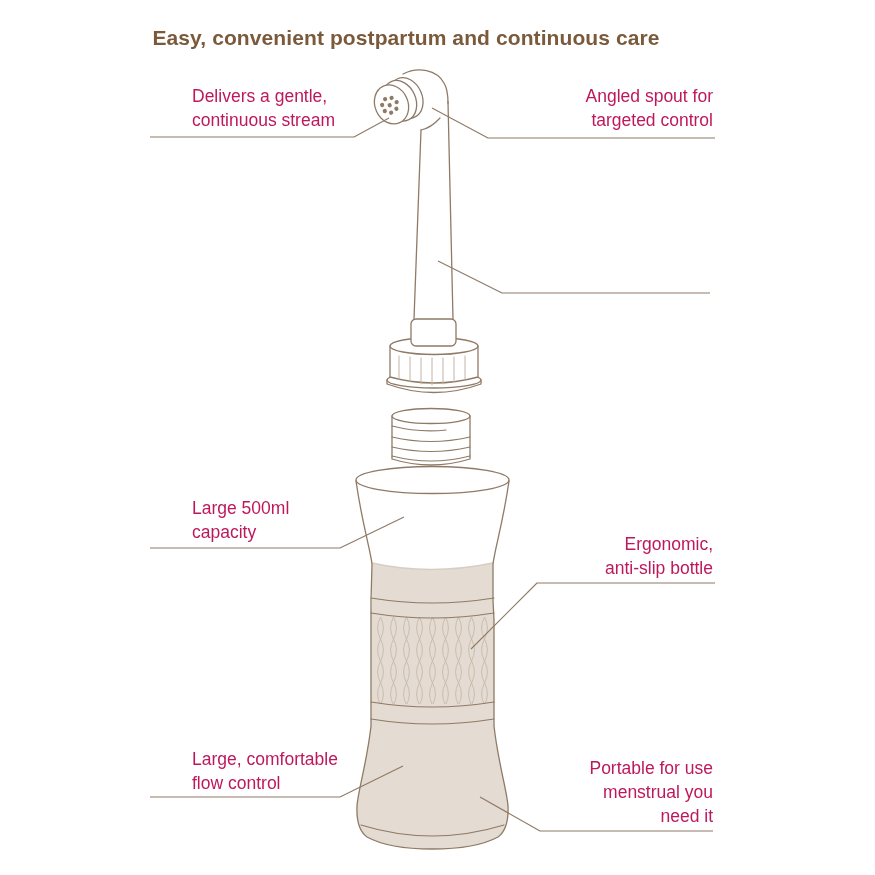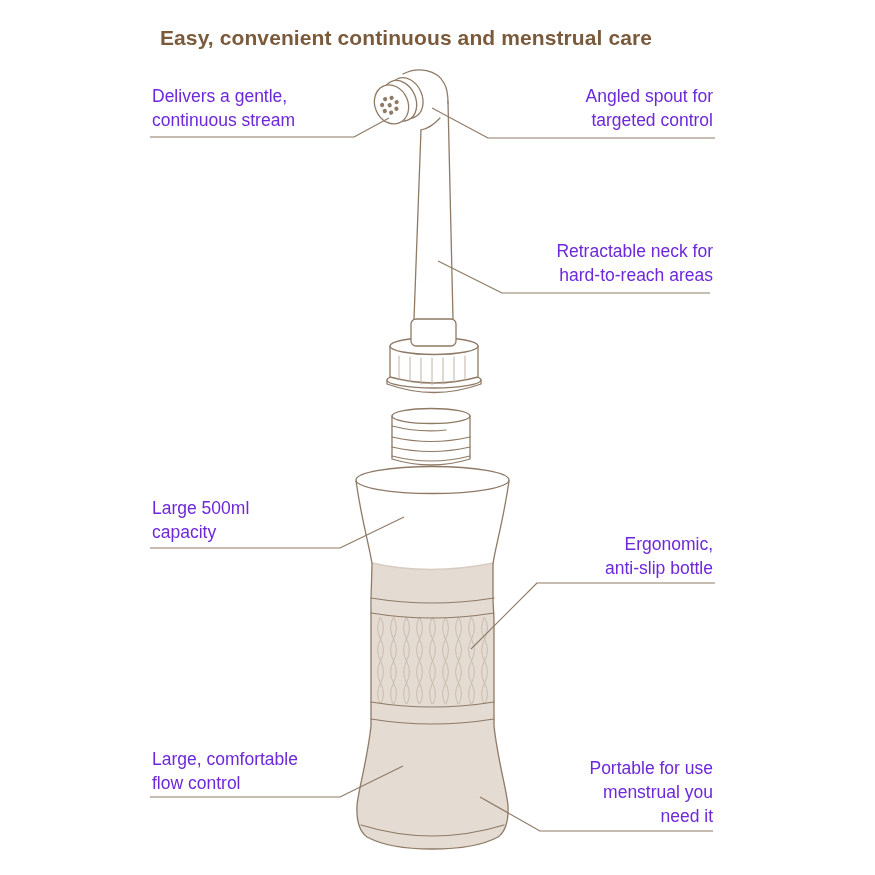--- a/index.html
+++ b/index.html
@@ -16,35 +16,36 @@
     text-align:center;
     font-size:21px;
     font-weight:700;
     color:#7b5a3c;
     letter-spacing:0.1px;
   }
   .label{
     position:absolute;
     font-size:17.5px;
     line-height:24px;
-    color:#6d28d9;
+    color:#be185d;
     white-space:pre-line;
+    margin-left:40px;
   }
   .label.right{ text-align:right; }
   .diagram-svg{
     position:absolute;
     top:0;left:0;
   }
 </style>
 </head>
 <body>
 
 <div class="canvas">
 
-  <div class="page-title">Easy, convenient continuous and menstrual care</div>
+  <div class="page-title">Easy, convenient postpartum and continuous care</div>
 
   <svg class="diagram-svg" width="875" height="875" viewBox="0 0 875 875">
     <defs>
       <pattern id="ogee" x="374" y="617" width="13" height="44" patternUnits="userSpaceOnUse">
         <path d="M6.5,0 Q12.3,11 6.5,22 Q0.7,33 6.5,44 M6.5,0 Q0.7,11 6.5,22 Q12.3,33 6.5,44" fill="none" stroke="#c9bbad" stroke-width="1"></path>
       </pattern>
     </defs>
 
     <g stroke-linecap="round" stroke-linejoin="round">
 
@@ -125,22 +126,20 @@
       <path d="M713,831 L540,831 L480,797"></path>
     </g>
   </svg>
 
   <div class="label" style="left:152px; top:84px;">Delivers a gentle,
 continuous stream</div>
 
   <div class="label right" style="right:162px; top:84px;">Angled spout for
 targeted control</div>
 
-  <div class="label right" style="right:162px; top:239px;">Retractable neck for
-hard-to-reach areas</div>
 
   <div class="label" style="left:152px; top:496px;">Large 500ml
 capacity</div>
 
   <div class="label right" style="right:162px; top:532px;">Ergonomic,
 anti-slip bottle</div>
 
   <div class="label" style="left:152px; top:747px;">Large, comfortable
 flow control</div>
 

